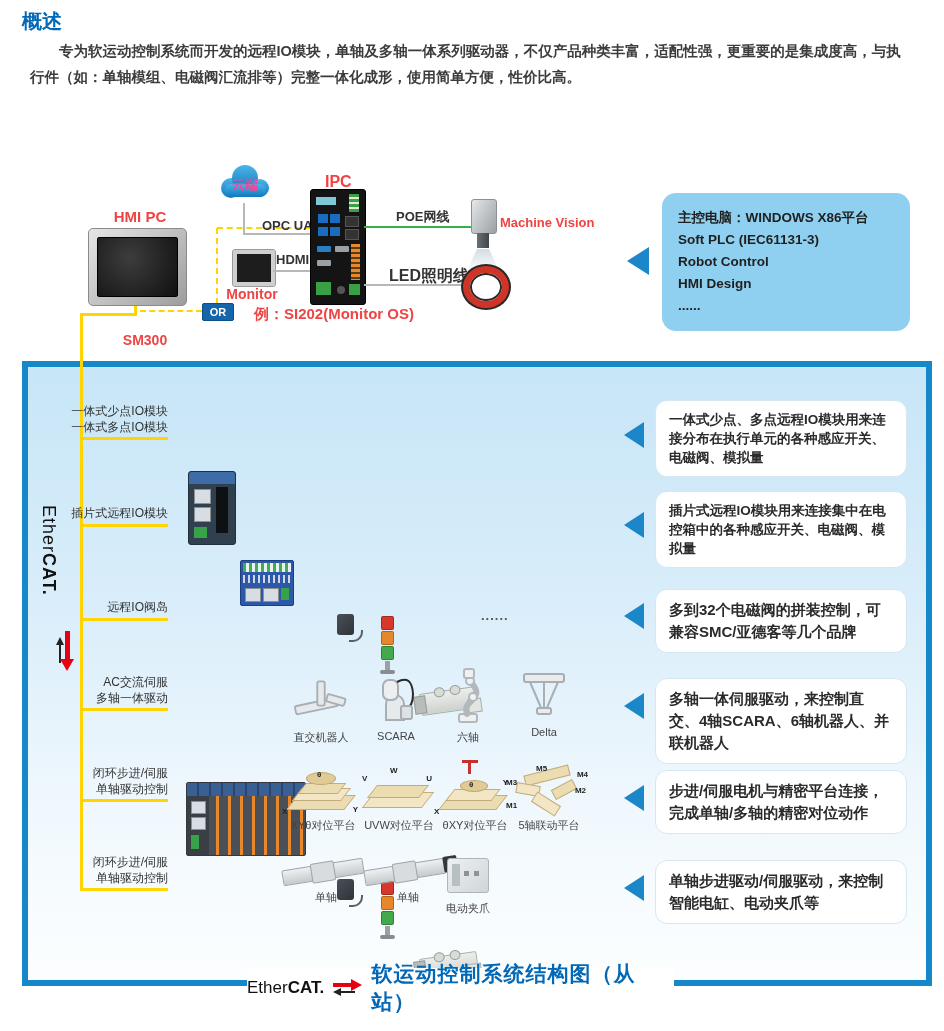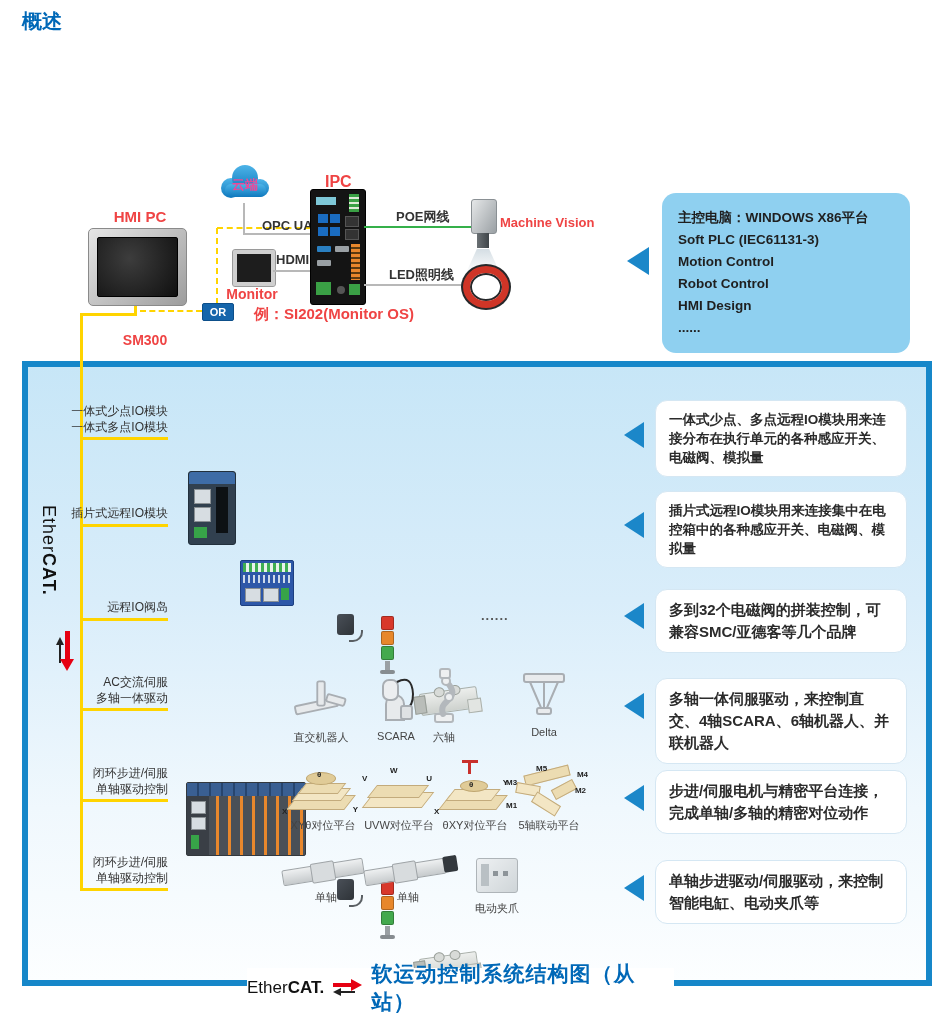--- a/index.html
+++ b/index.html
@@ -86,20 +86,21 @@
   .red-arrow-v .bshaft{position:absolute;left:1px;top:12px;width:2px;height:20px;background:#222;}
   .red-arrow-v .bhead{position:absolute;left:-2px;top:6px;width:0;height:0;border-left:4px solid transparent;border-right:4px solid transparent;border-bottom:8px solid #222;}
 </style>
 </head>
 <body>
 
 <div class="canvas">
 
   <div class="abs h-title" style="left:22px;top:8px;">概述</div>
   <div class="abs paras" style="left:30px;top:38px;width:882px;">
+    <p>专为软运动控制系统而开发的远程IO模块，单轴及多轴一体系列驱动器，不仅产品种类丰富，适配性强，更重要的是集成度高，与执行件（如：单轴模组、电磁阀汇流排等）完整一体化成形，使用简单方便，性价比高。</p>
   </div>
 
   <div class="abs line yline" style="left:134px;top:304px;width:3px;height:11px;"></div>
   <div class="abs line yline" style="left:80px;top:313px;width:57px;height:3px;"></div>
   <div class="abs line yline" style="left:80px;top:313px;width:3px;height:576px;z-index:2;"></div>
   <div class="abs ydash-h" style="left:140px;top:310px;width:62px;"></div>
   <div class="abs ydash-v" style="left:216px;top:228px;height:76px;"></div>
   <div class="abs ydash-h" style="left:217px;top:227px;width:94px;"></div>
 
   <div class="abs blue-lab" style="left:100px;top:208px;width:80px;text-align:center;font-size:15px;">HMI PC</div>
@@ -154,28 +155,27 @@
 
   <div class="abs or-badge" style="left:202px;top:303px;width:30px;height:16px;">OR</div>
 
   <div class="abs line greenline" style="left:364px;top:226px;width:108px;height:2px;"></div>
   <div class="abs dark-lab" style="left:396px;top:208px;font-size:13px;">POE网线</div>
   <div class="abs cam" style="left:471px;top:199px;width:24px;height:33px;"></div>
   <div class="abs beam" style="left:466px;top:249px;width:34px;height:24px;"></div>
   <div class="abs blue-lab" style="left:500px;top:215px;font-size:13px;">Machine Vision</div>
 
   <div class="abs line gline" style="left:364px;top:284px;width:99px;height:2px;"></div>
-  <div class="abs dark-lab" style="left:389px;top:266px;font-size:13px;">LED照明线</div>
+  <div class="abs dark-lab" style="left:389px;top:266px;font-size:16px;">LED照明线</div>
   <div class="abs ring" style="left:463px;top:266px;"></div>
 
   <div class="abs tri-left" style="left:627px;top:247px;"></div>
   <div class="abs info-box" style="left:662px;top:193px;width:216px;">
     <div>主控电脑：WINDOWS X86平台</div>
     <div>Soft PLC (IEC61131-3)</div>
-    <div>Motion Control</div>
     <div>Robot Control</div>
     <div>HMI Design</div>
     <div>......</div>
   </div>
 
   <div class="abs panel" style="left:22px;top:361px;width:898px;height:613px;z-index:1;"></div>
 
   <div class="abs ecat-v" style="left:38px;top:505px;z-index:2;">
     <span>Ether</span><b>CAT.</b>
   </div>
@@ -292,21 +292,21 @@
   </div>
   <div class="abs" style="left:362px;top:670px;width:68px;z-index:2;text-align:center;">
     <svg width="56" height="56" viewBox="0 0 56 56">
       <path d="M18,50 h18 v-16 a9,9 0 0 0 -18,0 z" fill="#e7eaec" stroke="#a9aeb3" stroke-width="2"></path>
       <rect x="15" y="10" width="15" height="20" rx="6" fill="#eceef0" stroke="#a9aeb3" stroke-width="2"></rect>
       <path d="M29,12 q15,-8 16,12 q0,12 -7,16" fill="none" stroke="#2a2a2a" stroke-width="2"></path>
       <rect x="33" y="36" width="11" height="13" rx="2" fill="#dfe2e4" stroke="#a9aeb3" stroke-width="2"></rect>
     </svg>
     <div class="item-lab">SCARA</div>
   </div>
-  <div class="abs" style="left:412px;top:666px;width:64px;z-index:2;text-align:center;">
+  <div class="abs" style="left:436px;top:666px;width:64px;z-index:2;text-align:center;">
     <svg width="56" height="60" viewBox="0 0 56 60">
       <g fill="#eef0f1" stroke="#b3b8bc" stroke-width="3" stroke-linejoin="round" stroke-linecap="round">
         <rect x="19" y="48" width="18" height="8" rx="2" stroke-width="2"></rect>
         <path d="M27,48 c-3,-9 3,-11 7,-16 c5,-6 1,-11 -3,-16" fill="none" stroke-width="6"></path>
         <circle cx="33" cy="31" r="4" stroke-width="2"></circle>
         <circle cx="30" cy="15" r="4" stroke-width="2"></circle>
         <rect x="24" y="3" width="10" height="9" rx="2" stroke-width="2"></rect>
       </g>
     </svg>
     <div class="item-lab">六轴</div>
@@ -377,21 +377,21 @@
         <span class="car"></span>
       </div>
     <div class="item-lab" style="margin-top:10px;">单轴</div>
   </div>
   <div class="abs" style="left:364px;top:864px;width:88px;z-index:2;">
     <div class="rail motor">
         <span class="car"></span>
       </div>
     <div class="item-lab" style="margin-top:10px;">单轴</div>
   </div>
-  <div class="abs" style="left:469px;top:858px;width:56px;z-index:2;text-align:center;">
+  <div class="abs" style="left:440px;top:858px;width:56px;z-index:2;text-align:center;">
     <div class="grip" style="margin:0 auto;"></div>
     <div class="item-lab" style="margin-top:8px;">电动夹爪</div>
   </div>
 
   <div class="abs footer-box" style="left:247px;top:968px;width:427px;height:40px;z-index:4;">
     <span class="ecat-h"><span>Ether</span><b>CAT.</b></span>
     <span class="red-arrow-h">
       <span class="shaft"></span>
         <span class="head"></span>
         <span class="bshaft"></span>

